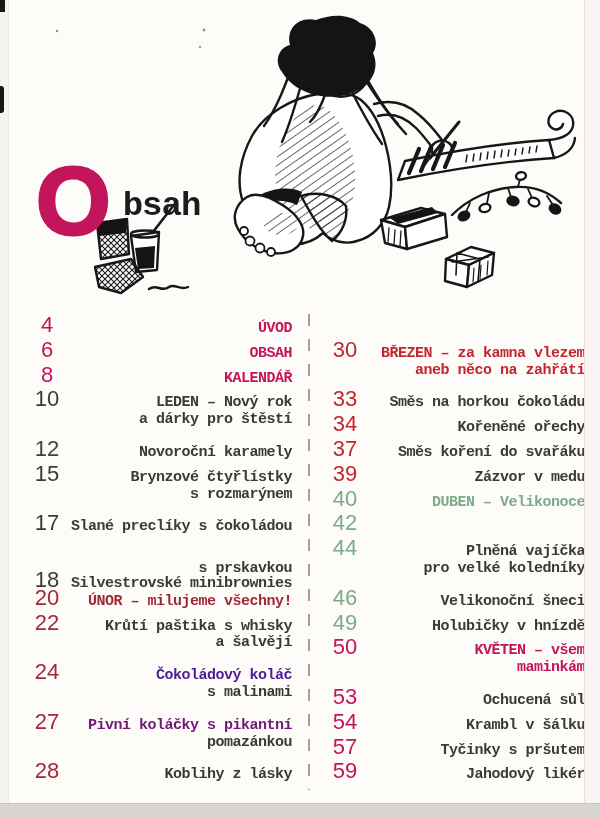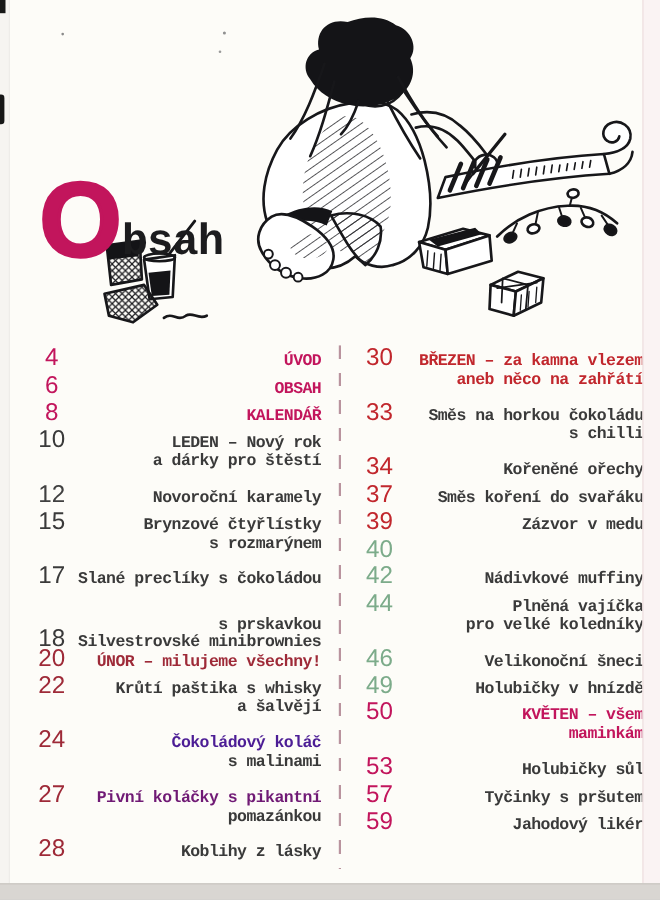--- a/index.html
+++ b/index.html
@@ -14,30 +14,30 @@
   .bottom-strip{position:absolute;left:0;top:803px;width:600px;height:15px;background:#d9d6d2;border-top:1px solid #c7c3be;}
   .black-sliver{position:absolute;left:0;top:86px;width:4px;height:27px;background:#171717;border-radius:0 3px 3px 0;}
   .corner-mark{position:absolute;left:0;top:0;width:5px;height:12px;background:#171717;}
   
   .obsah-title{position:absolute;left:36px;top:158px;display:flex;align-items:center;}
   .big-o{
     font-family:"Liberation Sans","DejaVu Sans",sans-serif;font-weight:700;font-size:96px;line-height:86px;
     -webkit-text-stroke:3px; letter-spacing:-2px;
   }
   .title-rest{
-    font-weight:700;font-size:40px;color:#1c1c1e;letter-spacing:-1px;
-    position:relative;top:20px;margin-left:2px;
+    font-weight:700;font-size:34px;color:#1c1c1e;letter-spacing:-1px;
+    position:relative;top:5px;margin-left:14px;
   }
   
   .illu{position:absolute;left:0;top:0;width:600px;height:300px;}
   
   .toc{position:absolute;left:30px;top:312px;width:555px;display:flex;}
   .toc-col{display:flex;flex-direction:column;}
   .col-left{width:262px;}
-  .col-right{width:263px;margin-left:30px;}
+  .col-right{width:263px;margin-left:30px;justify-content:flex-end;}
   .toc-row{height:24.8px;display:flex;align-items:baseline;}
   .toc-num{
     font-family:"Liberation Sans","DejaVu Sans",sans-serif;font-weight:400;font-size:22px;
     text-align:center;flex:none;
   }
   .col-left .toc-num{width:34px;}
   .col-right .toc-num{width:46px;}
   .toc-text{flex:1;text-align:right;font-weight:700;font-size:15px;letter-spacing:-0.5px;white-space:nowrap;}
   .toc-divider{
     position:absolute;left:308px;top:314px;width:2px;height:476px;
@@ -242,41 +242,37 @@
         </div>
         <div class="toc-row">
           <span class="toc-num" style="color: rgb(193, 39, 45);"></span>
           <span class="toc-text" style="color: rgb(193, 39, 45);">aneb něco na zahřátí</span>
         </div>
         <div class="toc-row">
           <span class="toc-num" style="color: rgb(193, 39, 45);">33</span>
           <span class="toc-text" style="color: rgb(58, 58, 58);">Směs na horkou čokoládu</span>
         </div>
         <div class="toc-row">
-          <span class="toc-num" style="color: rgb(58, 58, 58);"></span>
-          <span class="toc-text" style="color: rgb(58, 58, 58);">s chilli</span>
-        </div>
-        <div class="toc-row">
           <span class="toc-num" style="color: rgb(193, 39, 45);">34</span>
           <span class="toc-text" style="color: rgb(58, 58, 58);">Kořeněné ořechy</span>
         </div>
         <div class="toc-row">
           <span class="toc-num" style="color: rgb(193, 39, 45);">37</span>
           <span class="toc-text" style="color: rgb(58, 58, 58);">Směs koření do svařáku</span>
         </div>
         <div class="toc-row">
           <span class="toc-num" style="color: rgb(193, 39, 45);">39</span>
           <span class="toc-text" style="color: rgb(58, 58, 58);">Zázvor v medu</span>
         </div>
         <div class="toc-row">
           <span class="toc-num" style="color: rgb(124, 171, 138);">40</span>
+          <span class="toc-text" style="color: rgb(124, 171, 138);">DUBEN – Velikonoce</span>
         </div>
         <div class="toc-row">
           <span class="toc-num" style="color: rgb(124, 171, 138);">42</span>
-          <span class="toc-text" style="color: rgb(58, 58, 58);">Nádivkové muffiny</span>
         </div>
         <div class="toc-row">
           <span class="toc-num" style="color: rgb(124, 171, 138);">44</span>
           <span class="toc-text" style="color: rgb(58, 58, 58);">Plněná vajíčka</span>
         </div>
         <div class="toc-row">
           <span class="toc-num" style="color: rgb(58, 58, 58);"></span>
           <span class="toc-text" style="color: rgb(58, 58, 58);">pro velké koledníky</span>
         </div>
         <div class="toc-row">
@@ -290,21 +286,25 @@
         <div class="toc-row">
           <span class="toc-num" style="color: rgb(194, 21, 92);">50</span>
           <span class="toc-text" style="color: rgb(194, 21, 92);">KVĚTEN – všem</span>
         </div>
         <div class="toc-row">
           <span class="toc-num" style="color: rgb(194, 21, 92);"></span>
           <span class="toc-text" style="color: rgb(194, 21, 92);">maminkám</span>
         </div>
         <div class="toc-row">
           <span class="toc-num" style="color: rgb(194, 21, 92);">53</span>
-          <span class="toc-text" style="color: rgb(58, 58, 58);">Holubičky sůl</span>
+          <span class="toc-text" style="color: rgb(58, 58, 58);">Ochucená sůl</span>
+        </div>
+        <div class="toc-row">
+          <span class="toc-num" style="color: rgb(194, 21, 92);">54</span>
+          <span class="toc-text" style="color: rgb(58, 58, 58);">Krambl v šálku</span>
         </div>
         <div class="toc-row">
           <span class="toc-num" style="color: rgb(194, 21, 92);">57</span>
           <span class="toc-text" style="color: rgb(58, 58, 58);">Tyčinky s pršutem</span>
         </div>
         <div class="toc-row">
           <span class="toc-num" style="color: rgb(194, 21, 92);">59</span>
           <span class="toc-text" style="color: rgb(58, 58, 58);">Jahodový likér</span>
         </div>
       </div>

